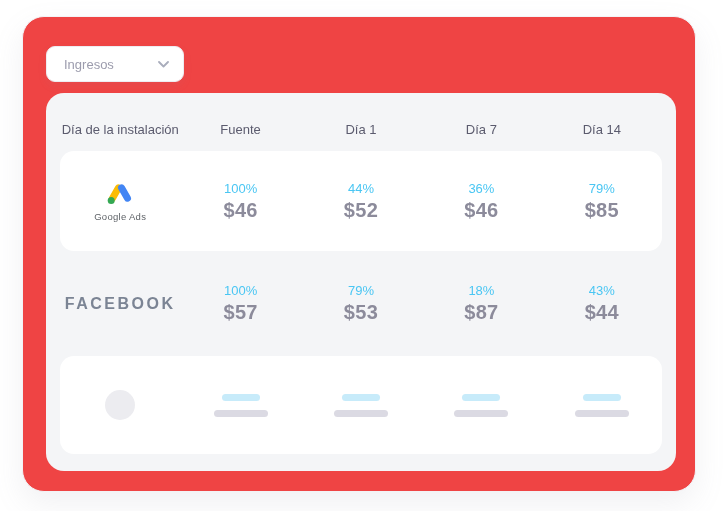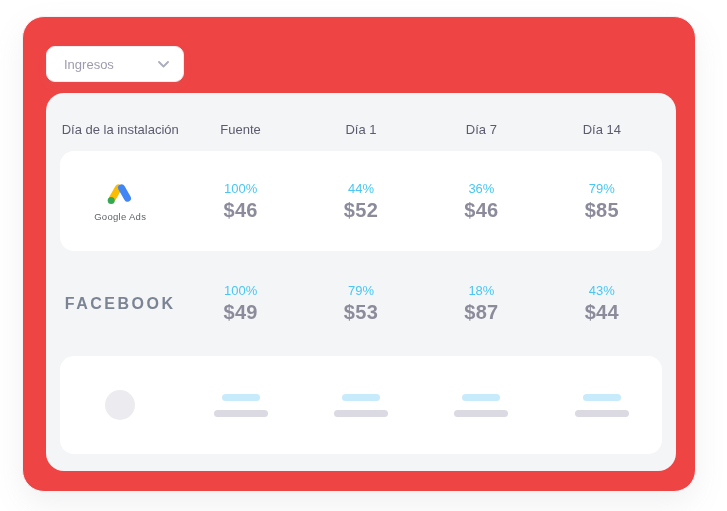--- a/index.html
+++ b/index.html
@@ -182,21 +182,21 @@
         <div class="metric-value">$85</div>
       </div>
     </div>
 
     <div class="grid-row row-facebook">
       <div class="cell">
         <span class="source-facebook">FACEBOOK</span>
       </div>
       <div class="cell">
         <div class="metric-percent">100%</div>
-        <div class="metric-value">$49</div>
+        <div class="metric-value">$57</div>
       </div>
       <div class="cell">
         <div class="metric-percent">79%</div>
         <div class="metric-value">$53</div>
       </div>
       <div class="cell">
         <div class="metric-percent">18%</div>
         <div class="metric-value">$87</div>
       </div>
       <div class="cell">

